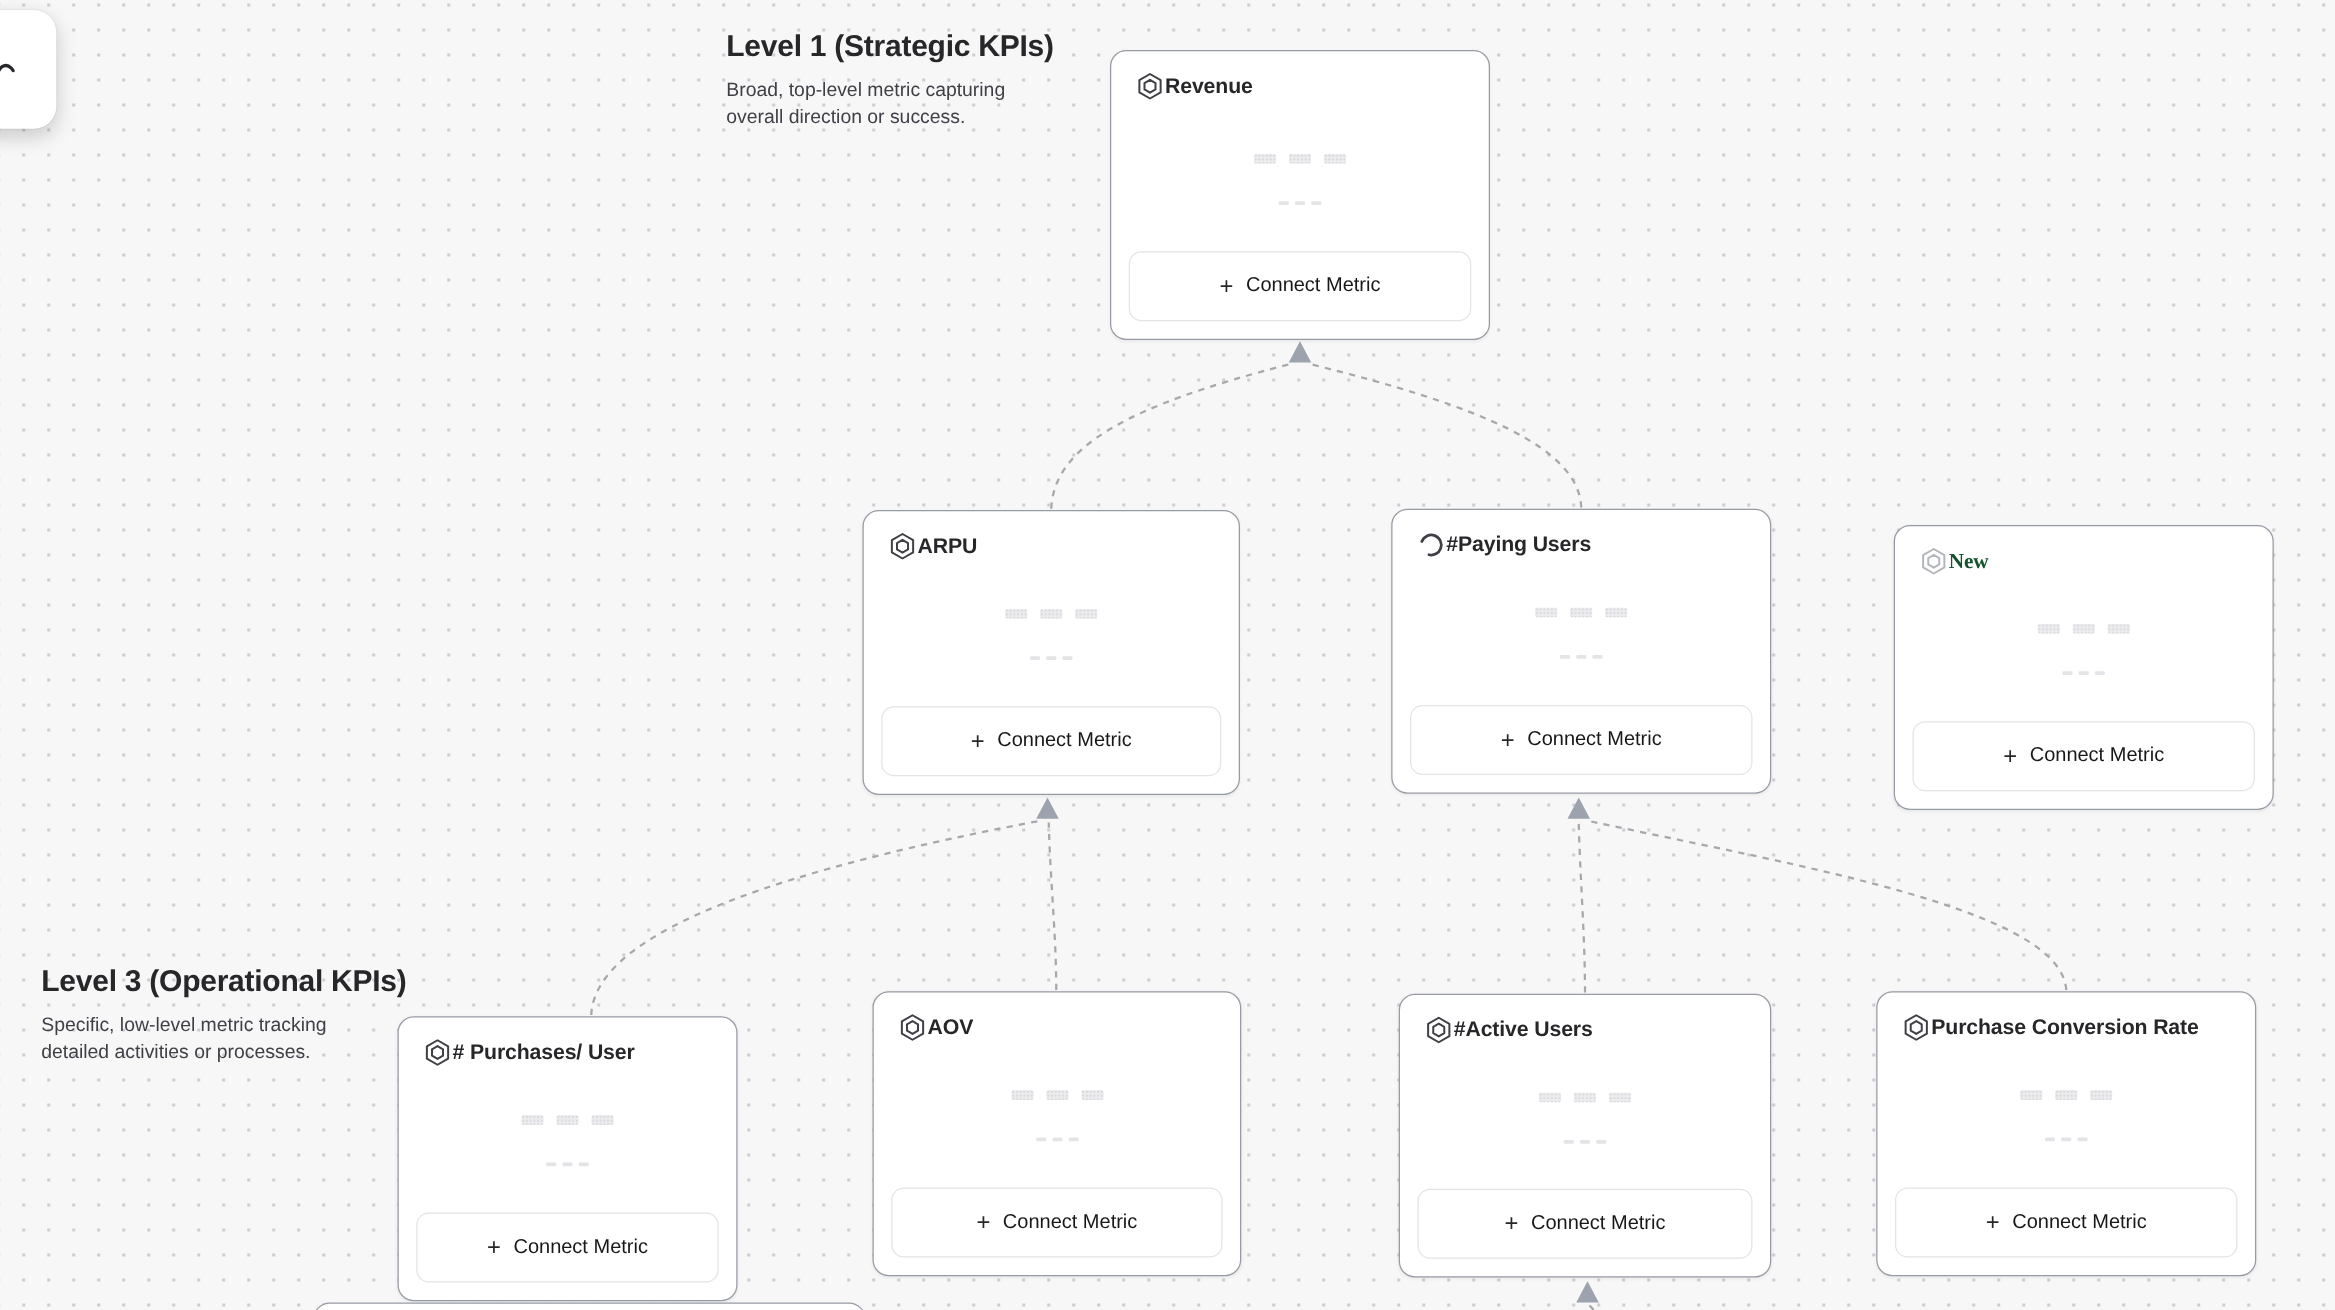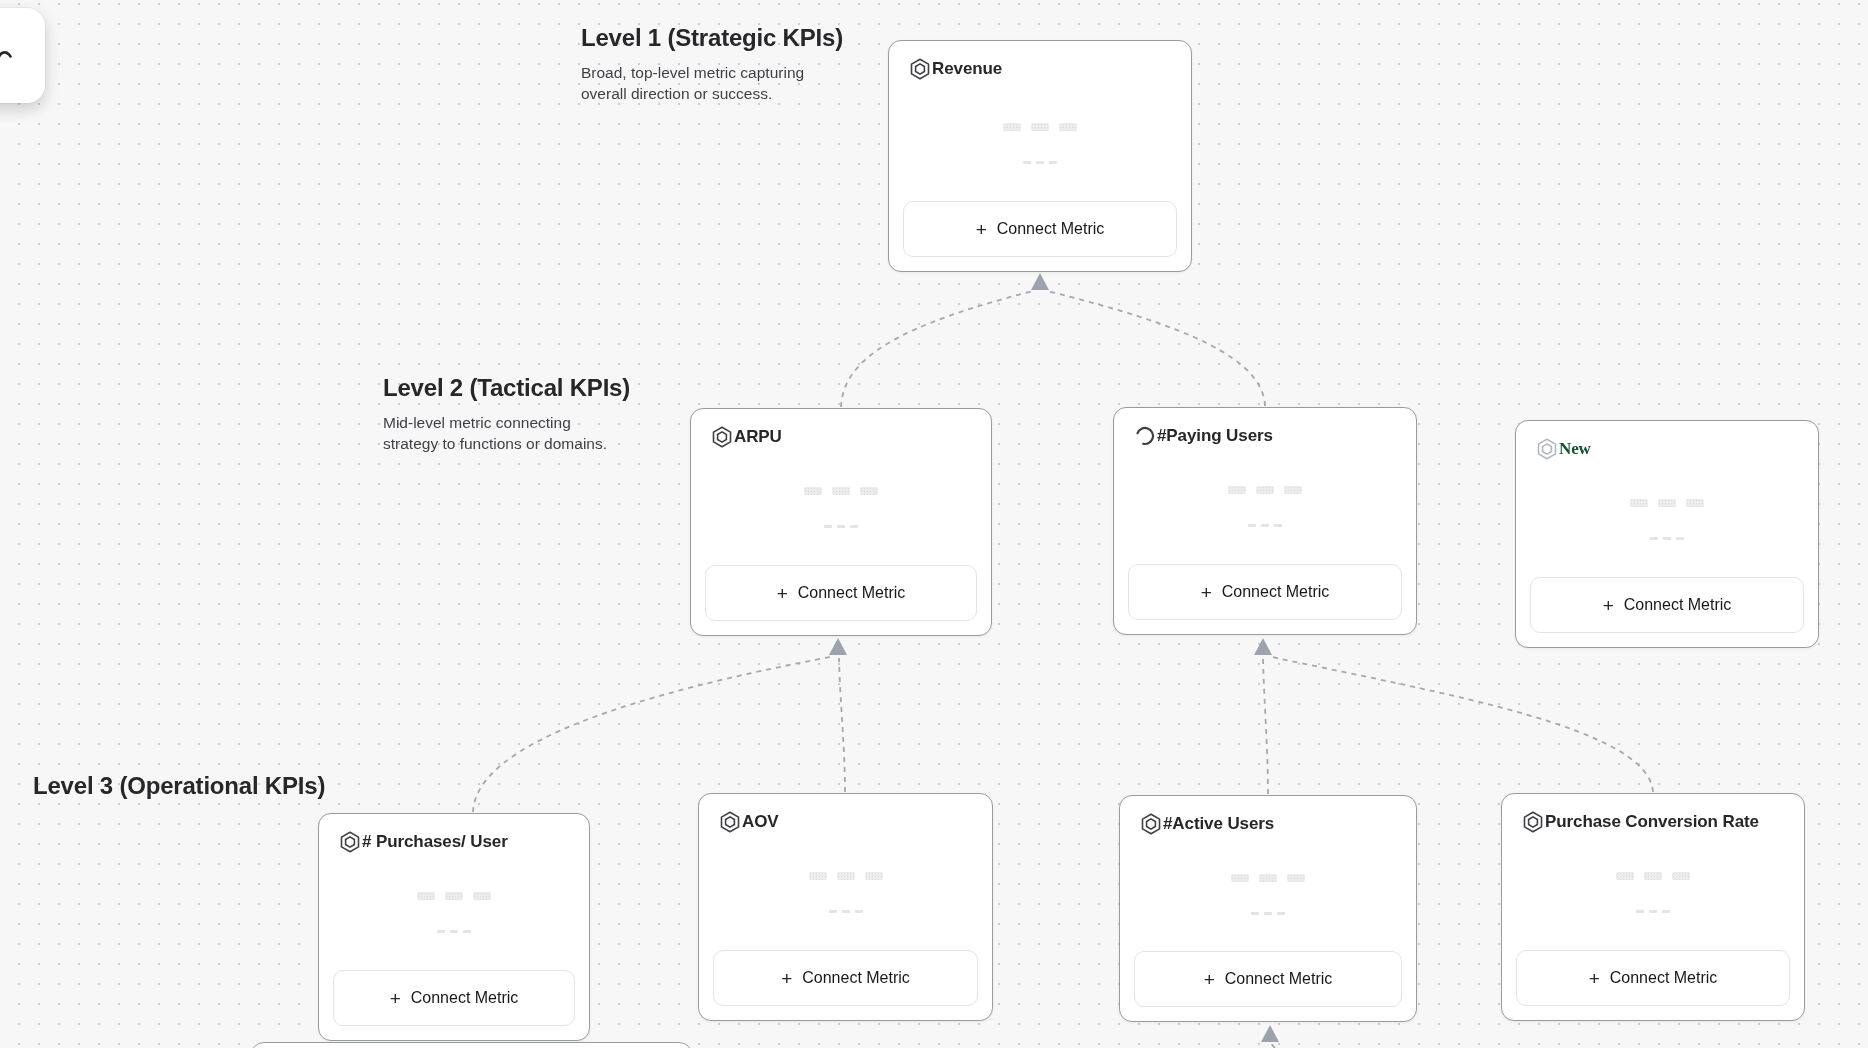--- a/index.html
+++ b/index.html
@@ -91,29 +91,26 @@
     </svg>
   </div>
 
   <div class="section-label" style="left:581px;top:24px;">
     <div class="section-title">Level 1 (Strategic KPIs)</div>
     <div class="section-desc">
       <div>Broad, top-level metric capturing</div>
       <div>overall direction or success.</div>
     </div>
   </div>
-  <div class="section-label" style="left:383px;top:374px;">
-    <div class="section-title">Level 2 (Tactical KPIs)</div>
-    <div class="section-desc">
-      <div>Mid-level metric connecting</div>
-      <div>strategy to functions or domains.</div>
-    </div>
-  </div>
   <div class="section-label" style="left:33px;top:772px;">
     <div class="section-title">Level 3 (Operational KPIs)</div>
+    <div class="section-desc">
+      <div>Specific, low-level metric tracking</div>
+      <div>detailed activities or processes.</div>
+    </div>
   </div>
 
   <div class="card" style="left:888px;top:40px;width:304px;height:232px;">
     <div class="card-header">
       <span class="icon">
         <svg viewBox="0 0 24 24">
             <polygon points="12,2.2 20.5,7.1 20.5,16.9 12,21.8 3.5,16.9 3.5,7.1" fill="none" stroke="#3f3f46" stroke-width="1.6" stroke-linejoin="round"></polygon>
             <polygon points="12,6.9 16.4,9.45 16.4,14.55 12,17.1 7.6,14.55 7.6,9.45" fill="none" stroke="#3f3f46" stroke-width="1.6" stroke-linejoin="round"></polygon>
           </svg>
       </span>

